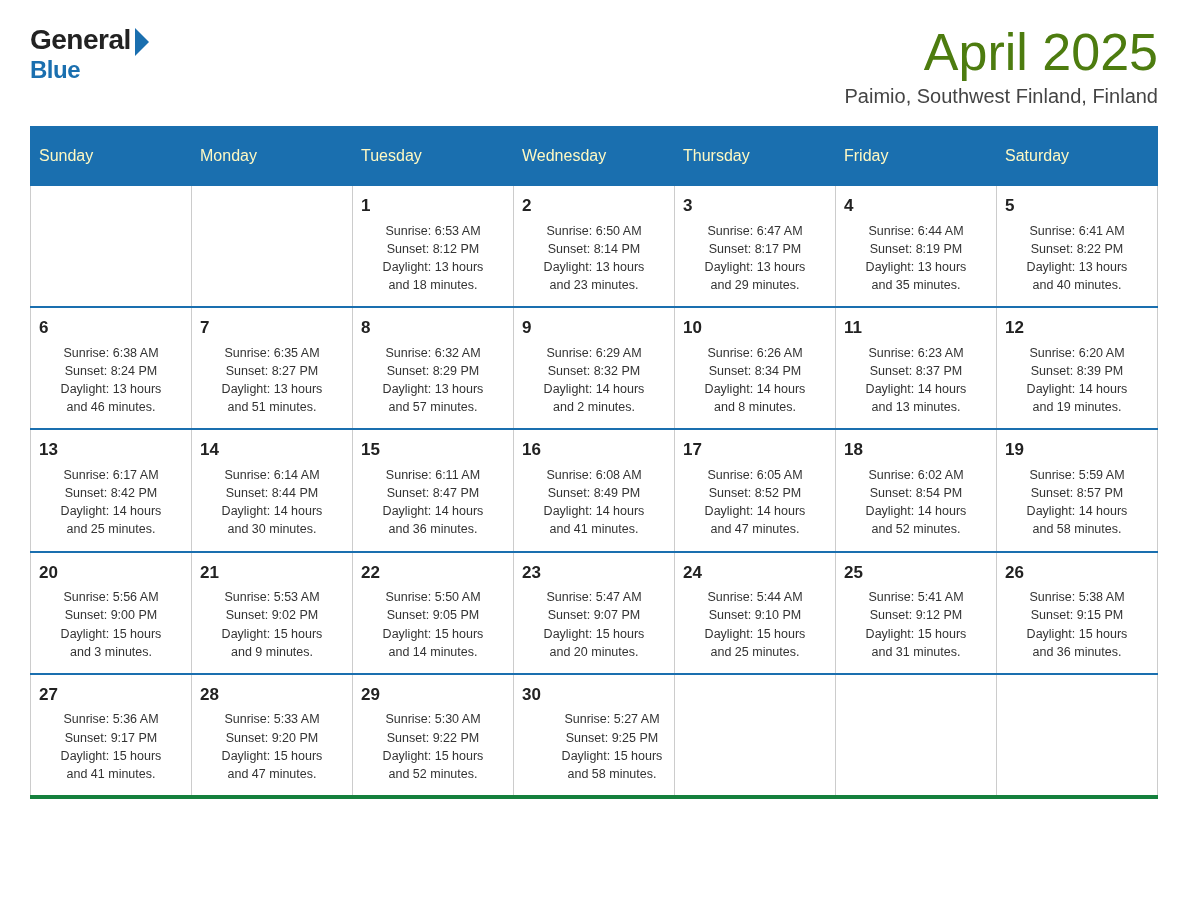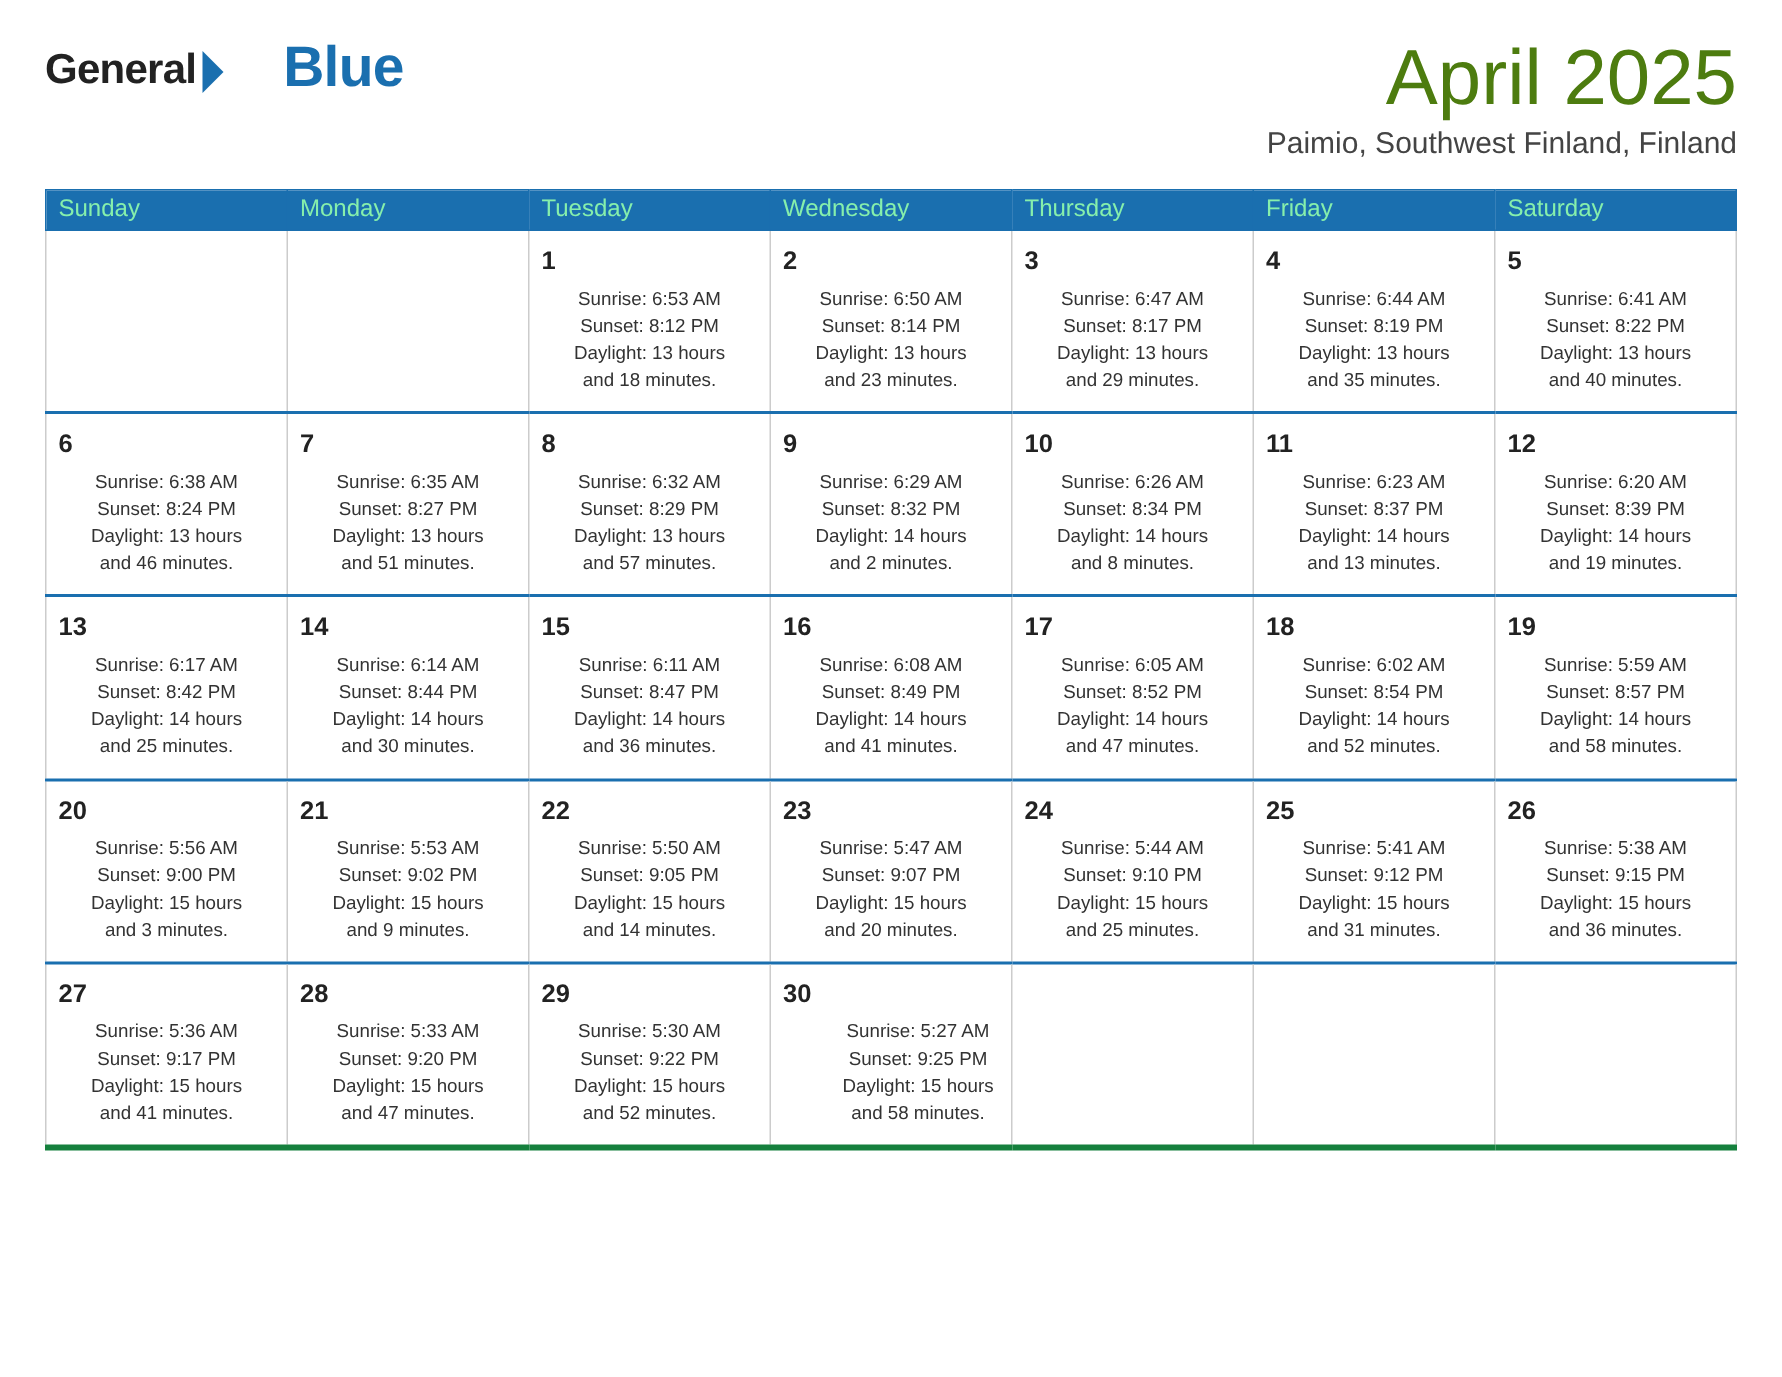--- a/index.html
+++ b/index.html
@@ -22,37 +22,36 @@
       align-items: center;
       gap: 0;
     }
     .logo-text-general {
       font-size: 28px;
       font-weight: bold;
       color: #222;
       letter-spacing: -0.5px;
     }
     .logo-text-blue {
-      font-size: 38px;
+      font-size: 24px;
       font-weight: bold;
       color: #1a6faf;
       letter-spacing: -0.5px;
     }
     .logo-triangle {
       width: 0; height: 0;
       border-left: 14px solid #1a6faf;
       border-top: 14px solid transparent;
       border-bottom: 14px solid transparent;
       margin-left: 4px;
       margin-top: 4px;
     }
     .logo-block {
       display: flex;
-      flex-direction: row;
-      gap: 40px;
+      flex-direction: column;
     }
     .logo-line1 {
       display: flex;
       align-items: center;
     }
     .title-block {
       text-align: right;
     }
     .month-title {
       font-size: 52px;
@@ -65,24 +64,24 @@
       color: #444;
       margin-top: 4px;
     }
     table {
       width: 100%;
       border-collapse: collapse;
       table-layout: fixed;
     }
     thead tr th {
       background-color: #1a6faf;
-      color: #86efac;
+      color: #fef9c3;
       font-size: 16px;
       font-weight: normal;
-      padding: 4px 8px;
+      padding: 20px 8px;
       text-align: left;
       border: 1px solid #1a6faf;
     }
     tbody tr td {
       vertical-align: top;
       padding: 8px 8px 12px 8px;
       border: 1px solid #ccc;
       font-size: 13px;
       line-height: 1.45;
       min-height: 90px;

